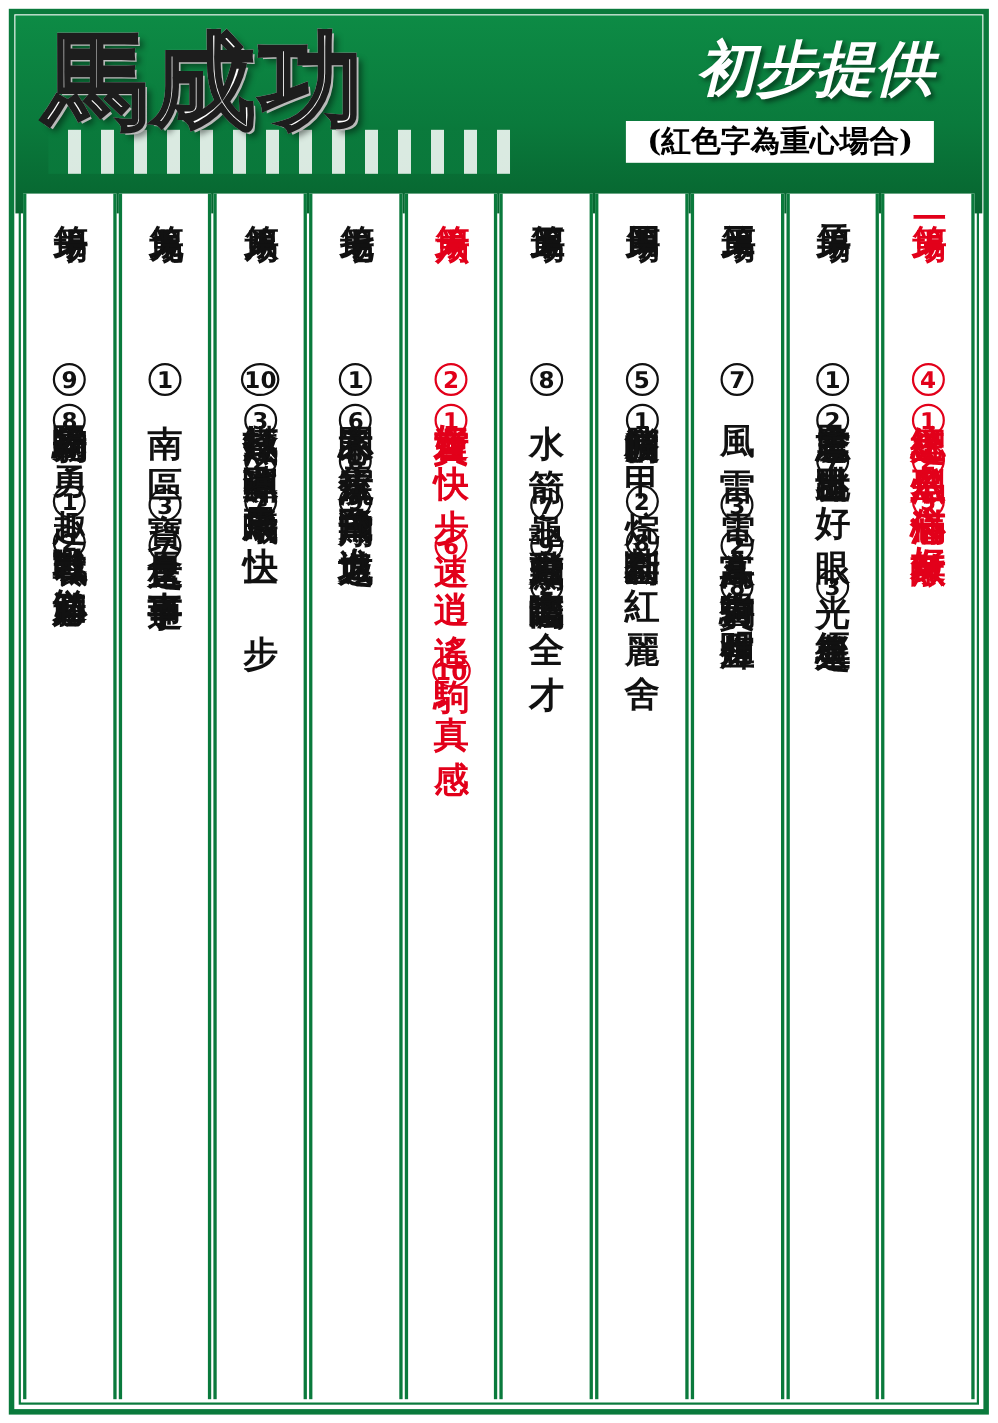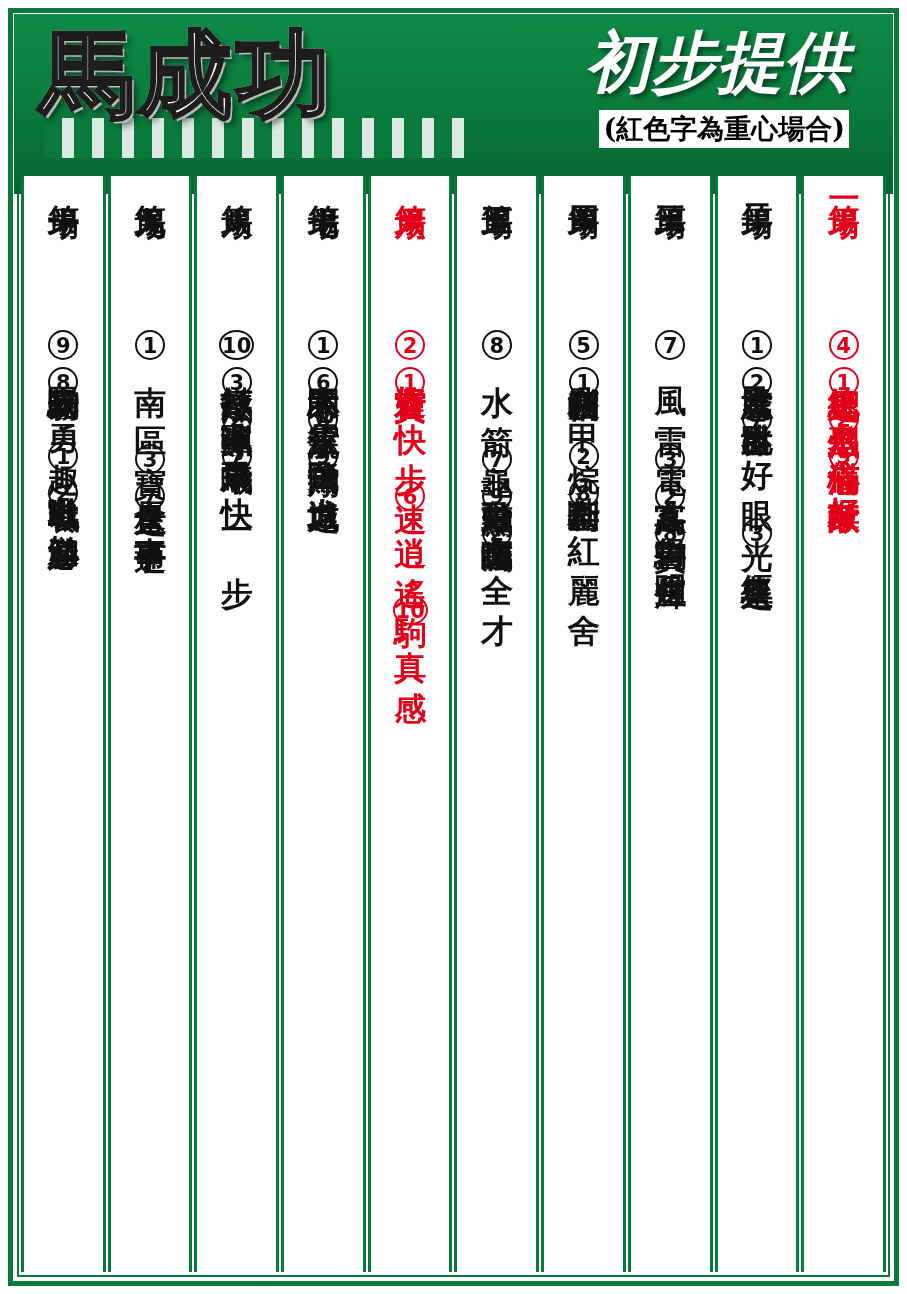--- a/index.html
+++ b/index.html
@@ -69,36 +69,36 @@
     background: linear-gradient(180deg,#fdfdfd 0%,#e9e9e9 40%,#bdbdbd 100%);
     -webkit-background-clip: text;
     white-space: nowrap;
   }
   .title-sub {
     position: absolute;
     right: 44px; top: 10px;
     font-family: "DejaVu Serif", serif;
     font-weight: bold;
     font-style: italic;
-    font-size: 66px;
+    font-size: 54px;
     line-height: 76px;
     color: #ffffff;
     text-shadow: 3px 3px 5px rgba(0,0,0,.5);
     white-space: nowrap;
   }
   .title-note {
     position: absolute;
     right: 44px; top: 96px;
     font-family: "DejaVu Serif", serif;
     font-weight: bold;
     font-size: 27px;
     line-height: 34px;
     color: #000000;
     background: #ffffff;
-    padding: 2px 4px;
+    padding: 2px 19px;
     white-space: nowrap;
   }
 
   
   .board {
     position: absolute;
     left: 20px; top: 176px;
     width: 867px;
     height: 1096px;
     display: flex;

